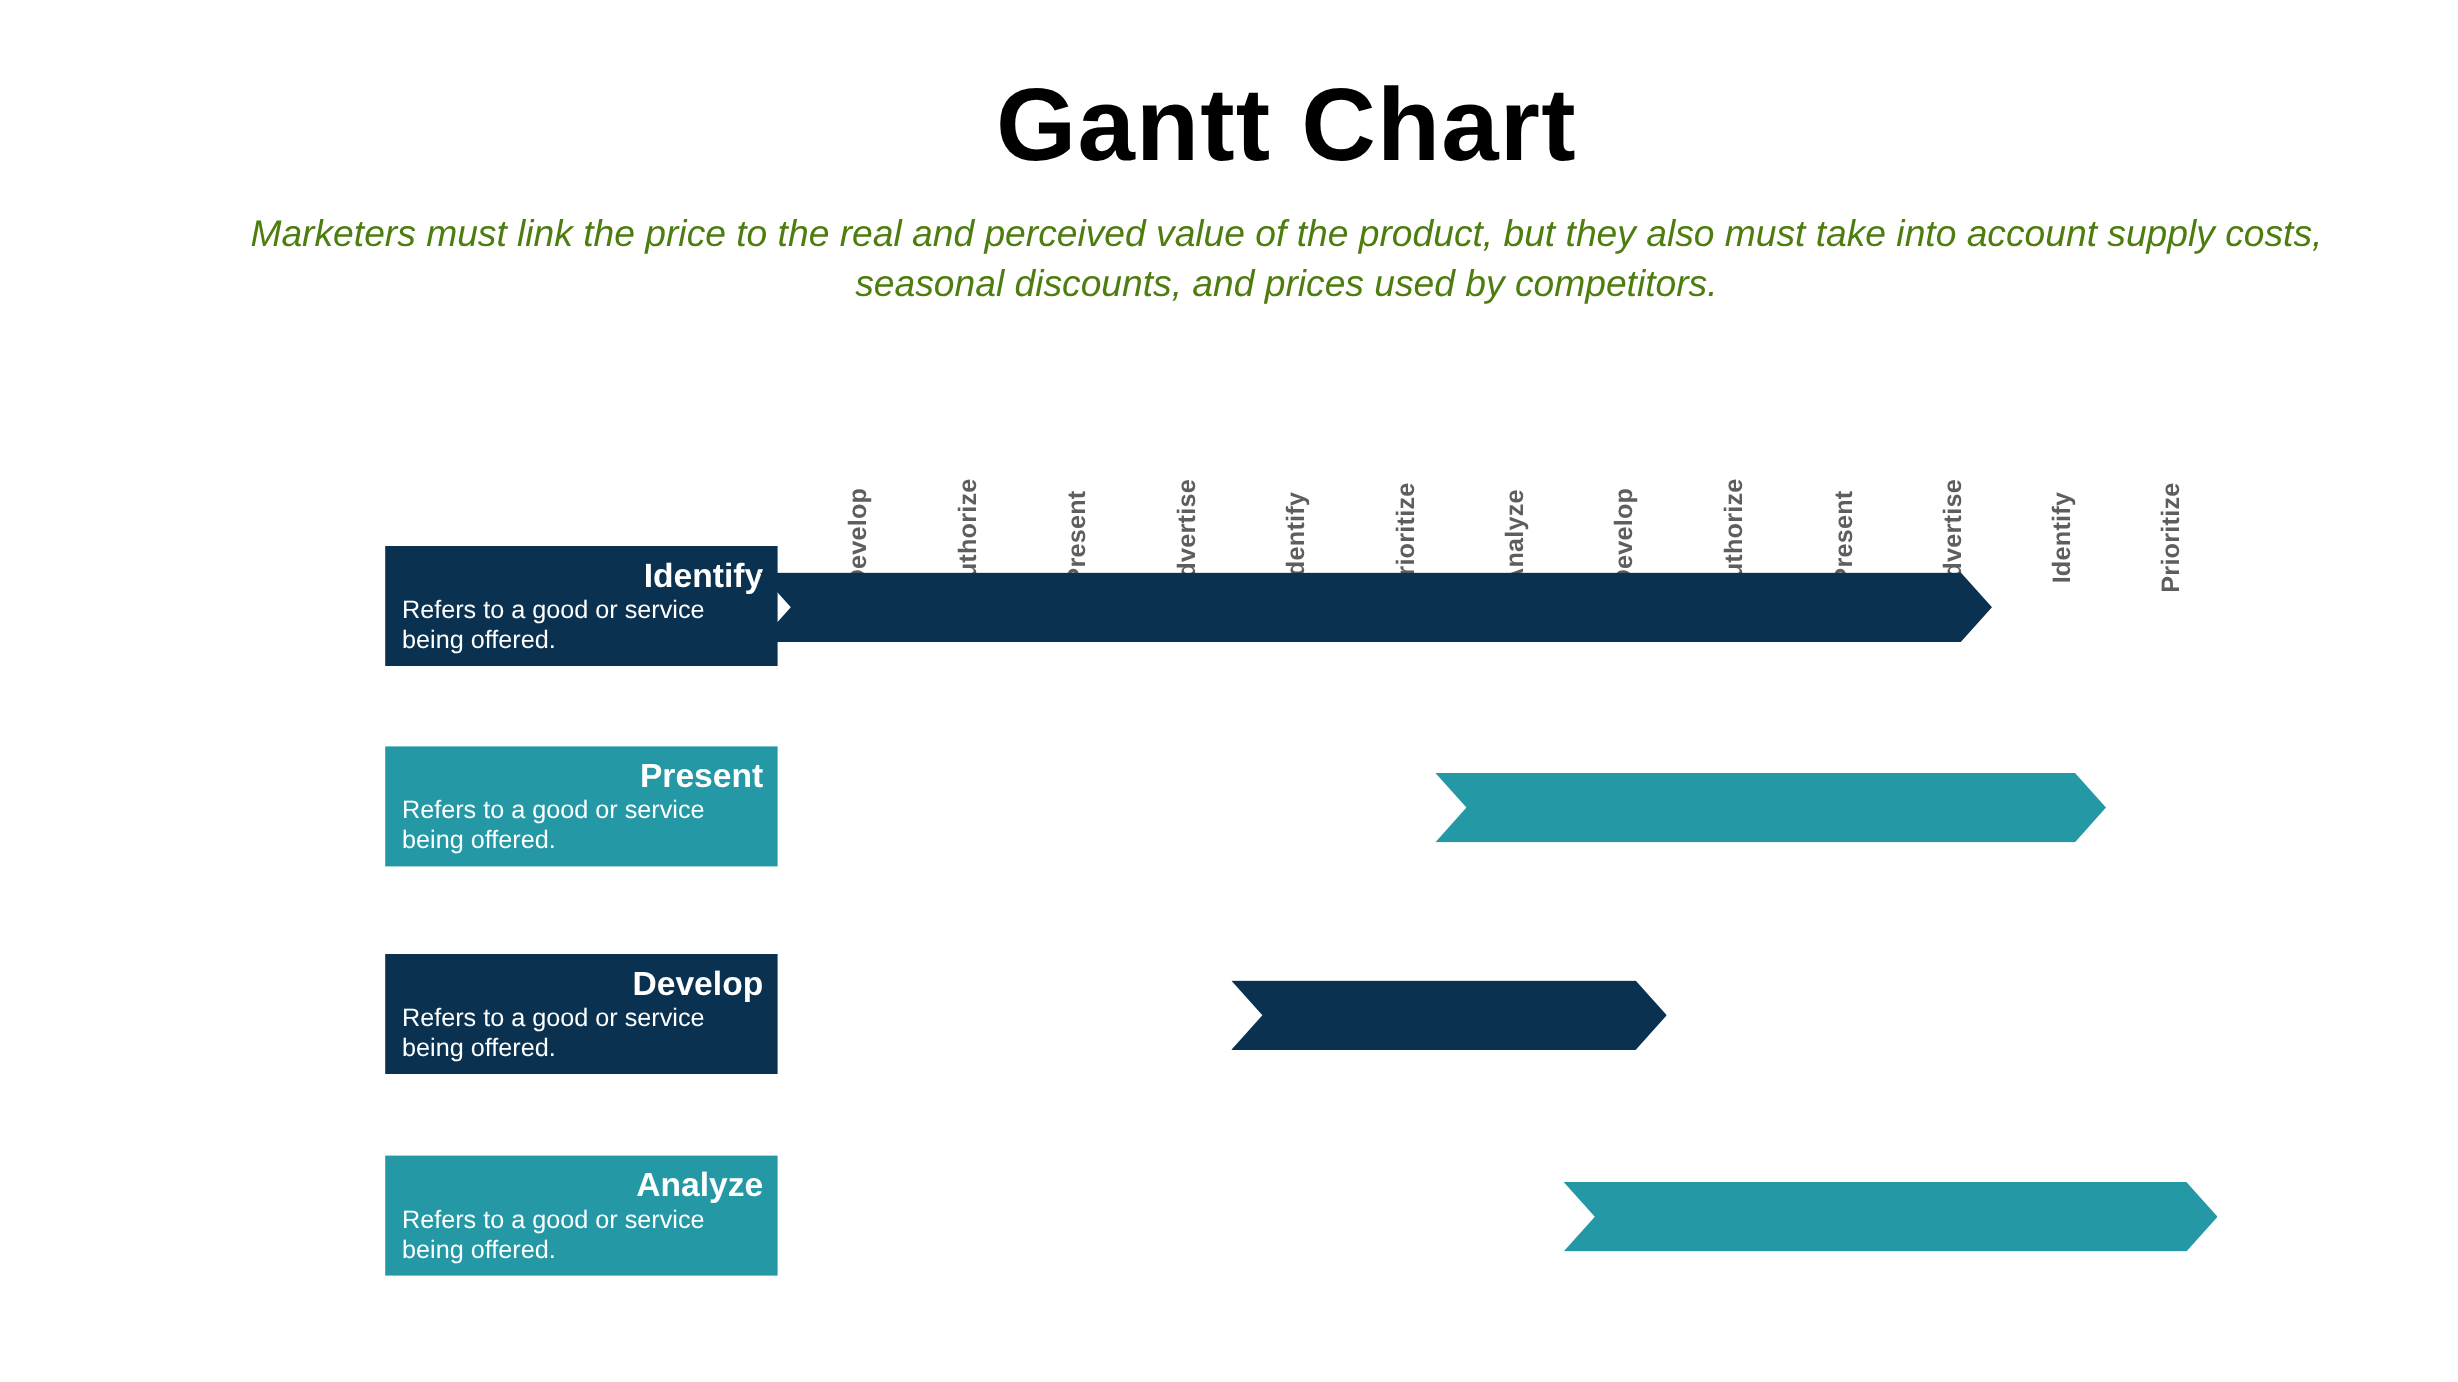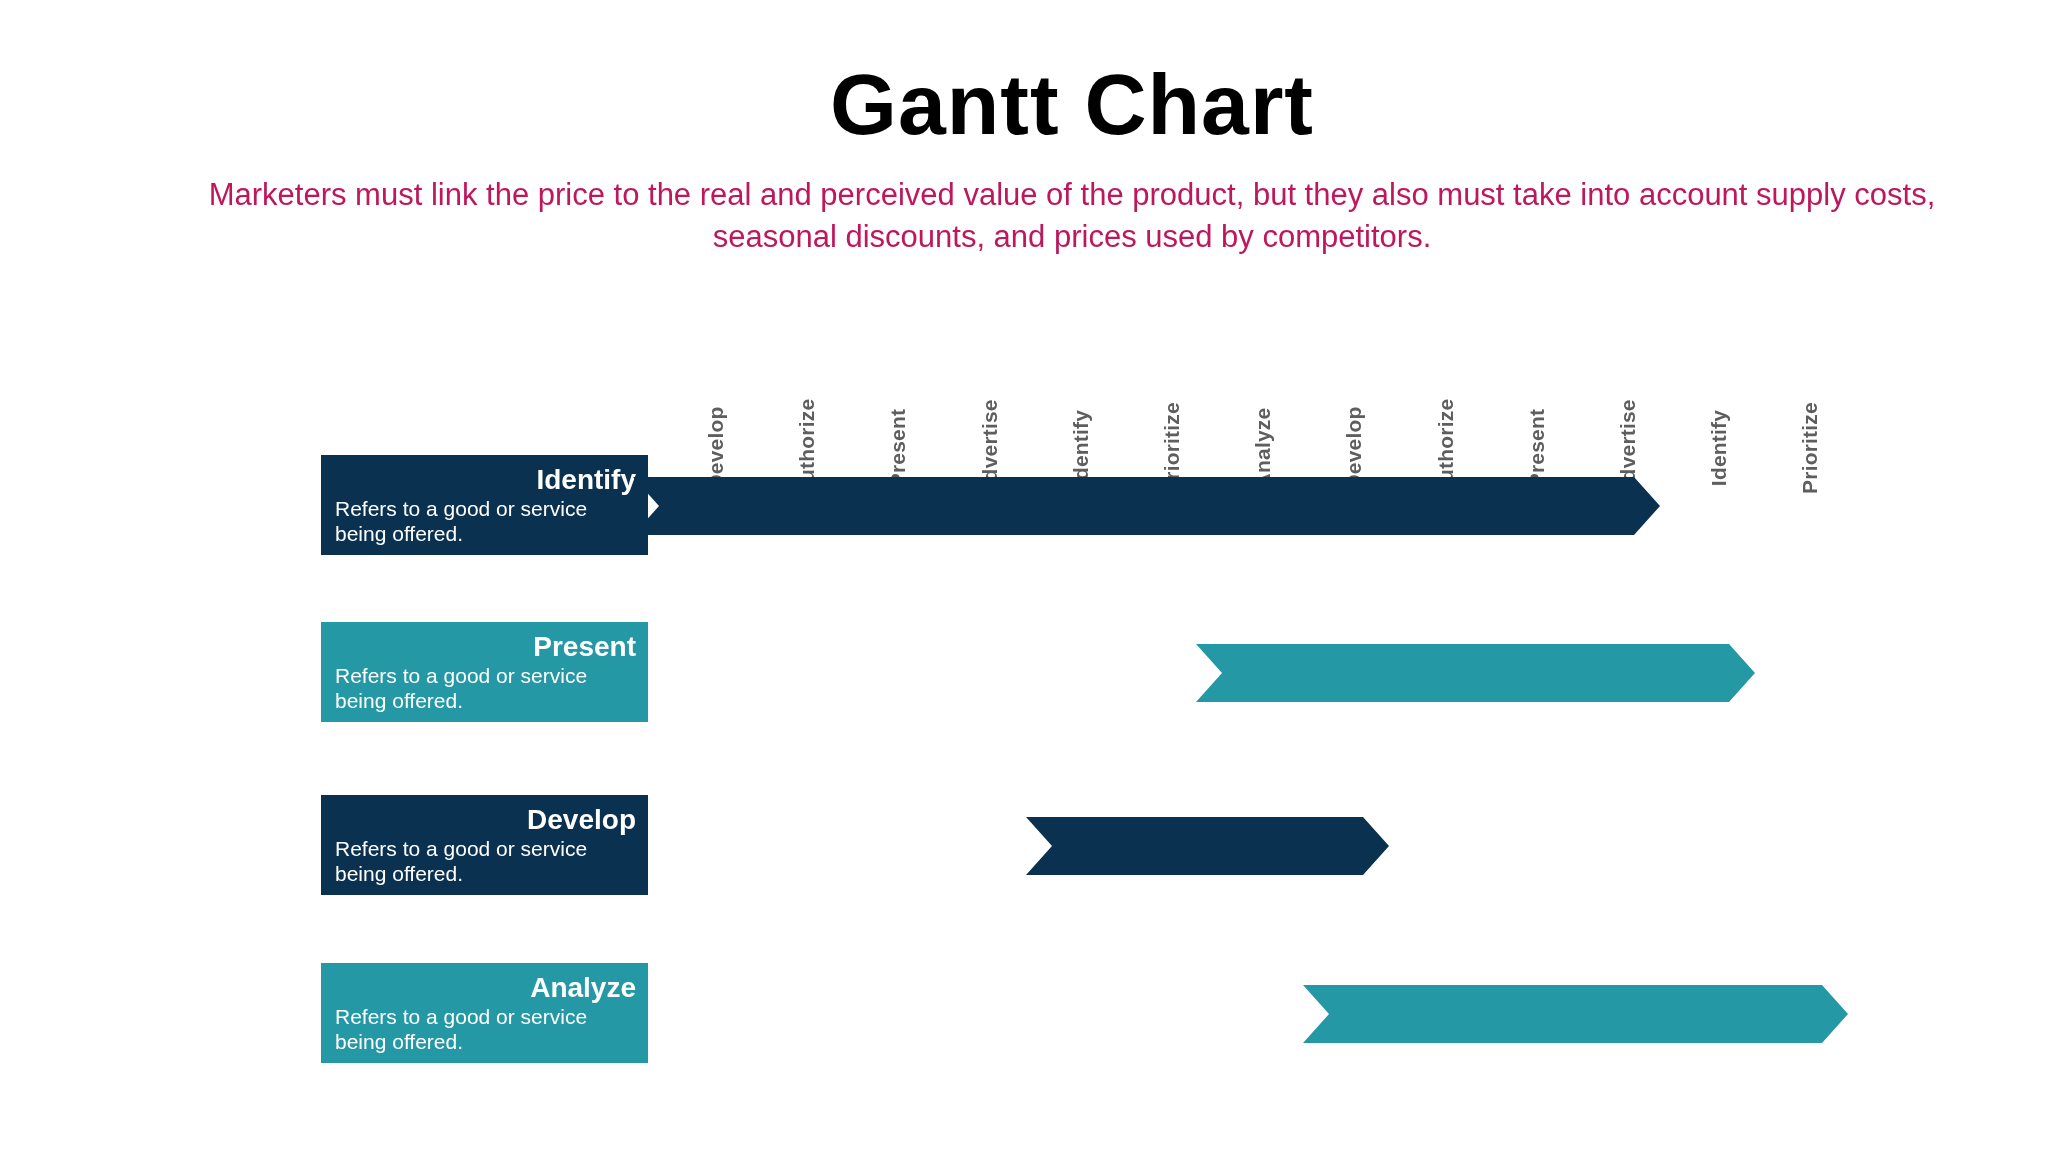--- a/index.html
+++ b/index.html
@@ -31,22 +31,23 @@
     color: #000000;
     letter-spacing: 1px;
     line-height: 1.12;
     font-family: "Liberation Sans", sans-serif;
   }
   #page-subtitle {
     margin: 22px auto 0 auto;
     width: 1740px;
     font-size: 31px;
     line-height: 1.33;
-    color: #be185d;
-    font-family: "Liberation Sans", sans-serif;
+    color: #4d7c0f;
+    font-family: "Liberation Sans", sans-serif;
+    font-style: italic;
   }
 
   
   #axis-labels {
     position: absolute;
     left: 622px;
     top: 336px;
     width: 1300px;
     height: 112px;
   }

